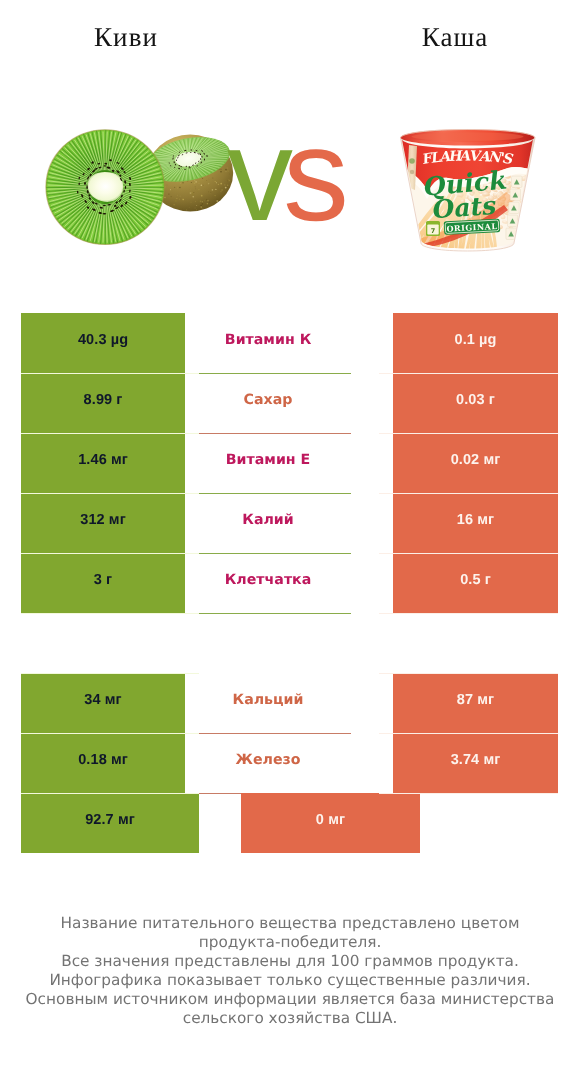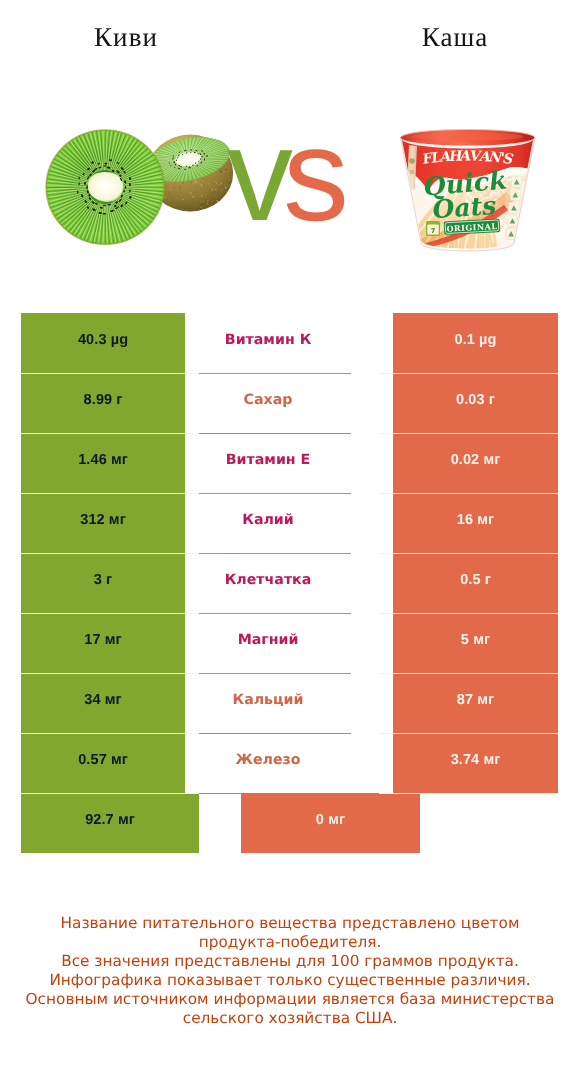--- a/index.html
+++ b/index.html
@@ -34,21 +34,21 @@
   .cM{width:180px;font-size:14.2px;font-weight:700;background:#fff;position:relative;top:1px;
       font-family:"DejaVu Sans",sans-serif;letter-spacing:0;
       border-bottom:1px solid;}
   .row.green .cM{color:#be185d;border-color:#8aac4a;}
   .row.orange .cM{color:#cf6647;border-color:#c87c66;}
   .sepL{position:absolute;left:0;width:178px;height:1px;background:#f3f9dc;}
   .sepR{position:absolute;left:358px;width:179px;height:1px;background:#fcefe7;}
 
   
   .footer{position:absolute;left:0;width:580px;top:914px;text-align:center;font-size:15.3px;line-height:19px;
-          color:#c2410c;font-weight:400;font-family:"DejaVu Sans",sans-serif;}
+          color:#737373;font-weight:400;font-family:"DejaVu Sans",sans-serif;}
   .footer div{white-space:nowrap;}
 </style>
 </head>
 <body>
 
 <div class="page">
 
   <div class="title" id="title-left">Киви</div>
   <div class="title" id="title-right">Каша</div>
 
@@ -695,45 +695,34 @@
         <div class="cell cL">
           <span>3 г</span>
         </div>
         <div class="cell cM">
           <span>Клетчатка</span>
         </div>
         <div class="cell cR">
           <span>0.5 г</span>
         </div>
       </div>
-      <div class="row green" style="top: 300px;">
-        <div class="cell cL">
-          <span>17 мг</span>
-        </div>
-        <div class="cell cM">
-          <span>Магний</span>
-        </div>
-        <div class="cell cR">
-          <span>5 мг</span>
-        </div>
-      </div>
       <div class="row orange" style="top: 360px;">
         <div class="cell cL">
           <span>34 мг</span>
         </div>
         <div class="cell cM">
           <span>Кальций</span>
         </div>
         <div class="cell cR">
           <span>87 мг</span>
         </div>
       </div>
       <div class="row orange" style="top: 420px;">
         <div class="cell cL">
-          <span>0.57 мг</span>
+          <span>0.18 мг</span>
         </div>
         <div class="cell cM">
           <span>Железо</span>
         </div>
         <div class="cell cR">
           <span>3.74 мг</span>
         </div>
       </div>
       <div class="row green" style="top: 480px;">
         <div class="cell cL">

